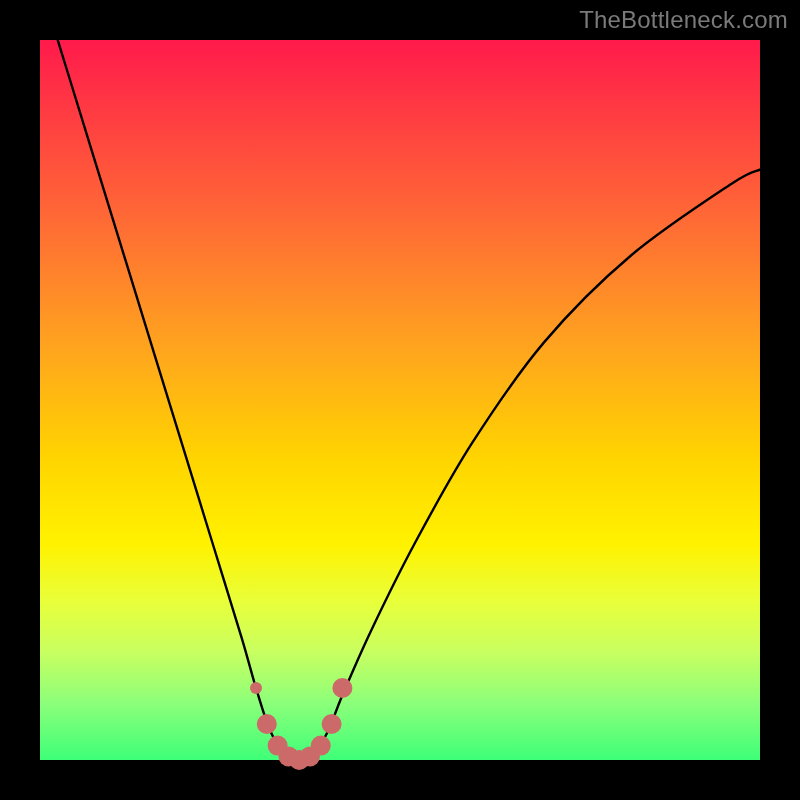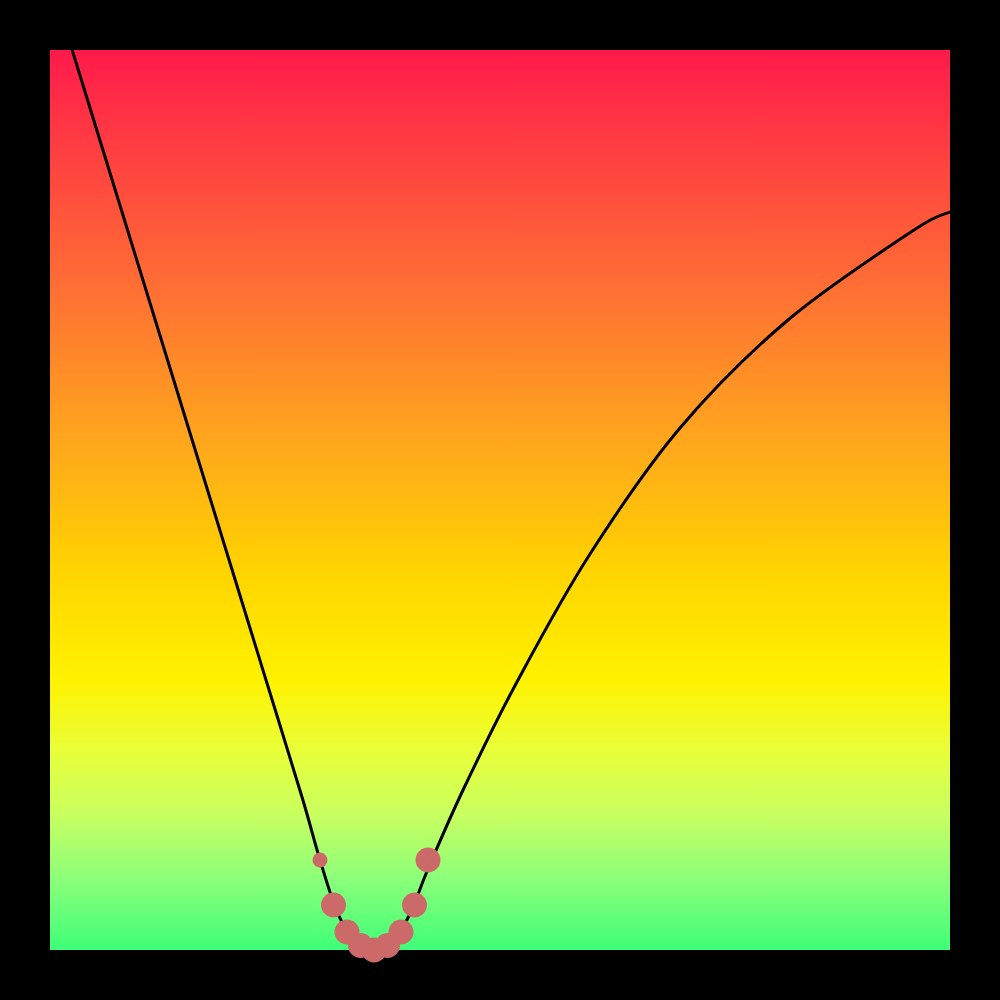--- a/index.html
+++ b/index.html
@@ -54,20 +54,21 @@
     top: 0;
     width: 720px;
     height: 720px;
     overflow: visible;
   }
 </style>
 </head>
 <body>
 
 <div class="frame">
+  <div class="watermark">TheBottleneck.com</div>
 
   <div class="plot">
     <svg class="curve" viewBox="0 0 720 720" preserveAspectRatio="none">
       <path id="curve-path" fill="none" stroke="#000000" stroke-width="2.4" stroke-linecap="round" stroke-linejoin="round" d="M 0 -57.60000000000002 C 4.8 -42.00000000000002, 19.200000000000003 4.799999999999994, 28.8 36 C 38.4 67.2, 48 98.40000000000002, 57.6 129.60000000000002 C 67.2 160.80000000000004, 76.8 192.00000000000006, 86.39999999999999 223.20000000000005 C 95.99999999999999 254.40000000000003, 105.6 285.59999999999997, 115.2 316.79999999999995 C 124.80000000000001 347.99999999999994, 134.4 379.2, 144 410.4 C 153.6 441.59999999999997, 163.2 472.8, 172.79999999999998 504 C 182.39999999999998 535.2, 194.40000000000003 573.6, 201.60000000000002 597.6 C 208.8 621.6, 211.2 632.4, 216 648 C 220.8 663.6, 225.6 680.4000000000001, 230.4 691.2 C 235.20000000000002 702, 240 708, 244.8 712.8 C 249.60000000000002 717.5999999999999, 254.39999999999998 720, 259.2 720 C 264 720, 268.8 717.5999999999999, 273.6 712.8 C 278.40000000000003 708, 283.2 700.8000000000001, 288 691.2 C 292.8 681.6, 295.2 672, 302.4 655.2 C 309.59999999999997 638.4000000000001, 319.2 615.6, 331.2 590.4 C 343.2 565.1999999999999, 357.6 535.2, 374.40000000000003 504 C 391.20000000000005 472.8, 410.40000000000003 436.79999999999995, 432 403.2 C 453.59999999999997 369.6, 477.59999999999997 333.6, 503.99999999999994 302.40000000000003 C 530.4 271.20000000000005, 559.1999999999999 242.40000000000006, 590.4 216.00000000000006 C 621.6 189.60000000000005, 669.5999999999999 158.4, 691.1999999999999 144 C 712.8 129.6, 715.2 132.00000000000003, 720 129.60000000000002"></path>
       <g id="marker-group">
           <circle cx="216" cy="648" r="6" fill="#cc6a6a"></circle>
           <circle cx="226.8" cy="684" r="10" fill="#cc6a6a"></circle>
           <circle cx="237.60000000000002" cy="705.6" r="10" fill="#cc6a6a"></circle>
           <circle cx="248.39999999999998" cy="716.4" r="10" fill="#cc6a6a"></circle>
           <circle cx="259.2" cy="720" r="10" fill="#cc6a6a"></circle>

